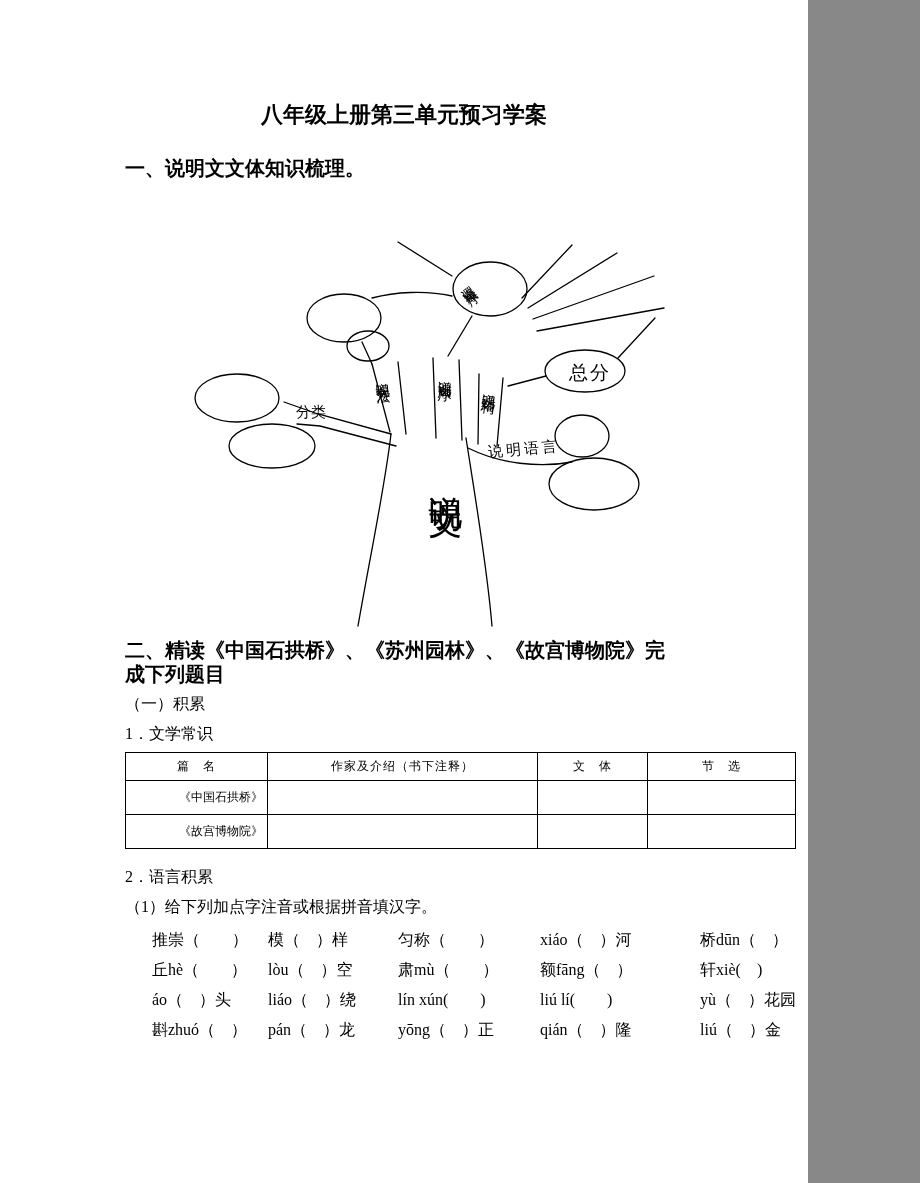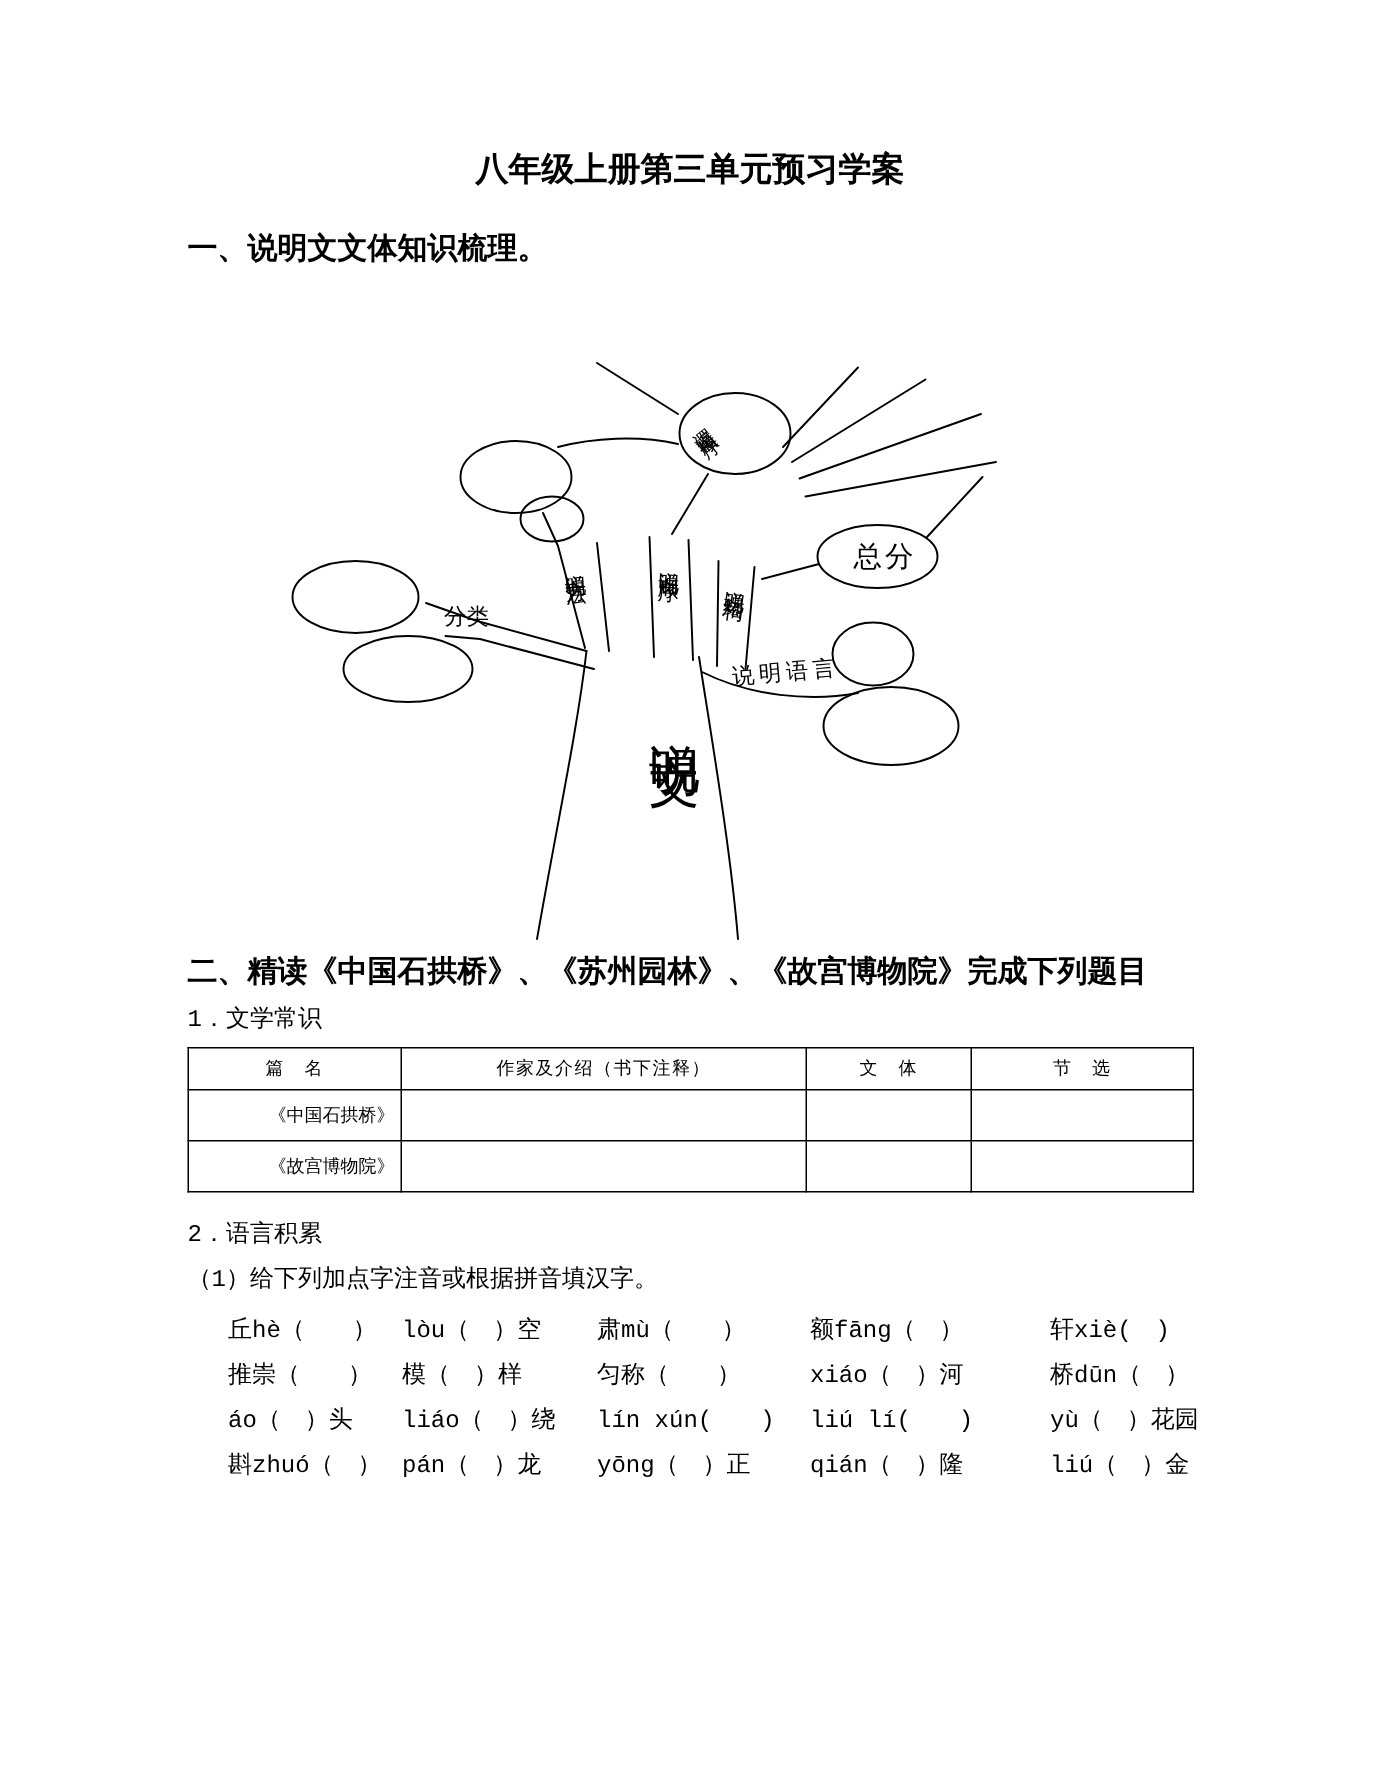--- a/index.html
+++ b/index.html
@@ -1,19 +1,19 @@
 <!DOCTYPE html>
 <html><head>
 <meta charset="utf-8">
 <style>
   html,body { margin:0; padding:0; background:#888; }
   body { width:920px; }
   .sheet {
-    width:920px; height:1183px; background:#ffffff; overflow:hidden;
-    font-family:Liberation Mono, monospace; color:#000;
+    width:808px; height:1183px; background:#ffffff; overflow:hidden;
+    font-family:Liberation Serif, serif; color:#000;
     position:relative; box-sizing:border-box;
   }
   .page-inner { padding:100px 125px 0 125px; box-sizing:border-box; }
 
   .doc-title { font-size:22px; font-weight:bold; text-align:center; margin:0 0 26px 0; line-height:30px; }
   .sec-heading { font-size:20px; font-weight:bold; margin:0 0 6px 0; line-height:24px; }
   .intro-p { font-size:16px; line-height:27px; text-indent:2em; margin:0; }
 
   .diagram { position:relative; height:450px; margin:4px 0 2px 0; }
   .diagram svg { position:absolute; left:0; top:0; }
@@ -97,20 +97,21 @@
       <div class="d-label lbl-zongfen">总分</div>
       <div class="d-label d-vert lbl-method">说明方法</div>
       <div class="d-label d-vert lbl-order">说明顺序</div>
       <div class="d-label d-vert lbl-struct">说明结构</div>
       <div class="d-label lbl-fenlei">分类</div>
       <div class="d-label lbl-lang">说明语言</div>
       <div class="d-label d-vert lbl-trunk">说明文</div>
     </div>
 
     <h2 class="sec-heading">二、精读《中国石拱桥》、《苏州园林》、《故宫博物院》完成下列题目</h2>
+    <div class="plain-line">（一）积累</div>
     <div class="plain-line">1．文学常识</div>
 
     <table class="lit-table">
       <colgroup>
           <col style="width:142px">
           <col style="width:270px">
           <col style="width:110px">
           <col style="width:148px">
         </colgroup>
       <thead>
@@ -134,32 +135,32 @@
           <td></td>
           <td></td>
         </tr>
       </tbody>
     </table>
 
     <div class="plain-line mt16">2．语言积累</div>
     <div class="plain-line">（1）给下列加点字注音或根据拼音填汉字。</div>
 
     <div class="py-line">
+      <span>推崇（　　）</span>
+      <span>模（　）样</span>
+      <span>匀称（　　）</span>
+      <span>xiáo（　）河</span>
+      <span>桥dūn（　）</span>
+    </div>
+    <div class="py-line">
       <span>丘hè（　　）</span>
       <span>lòu（　）空</span>
       <span>肃mù（　　）</span>
       <span>额fāng（　）</span>
       <span>轩xiè(　)</span>
-    </div>
-    <div class="py-line">
-      <span>推崇（　　）</span>
-      <span>模（　）样</span>
-      <span>匀称（　　）</span>
-      <span>xiáo（　）河</span>
-      <span>桥dūn（　）</span>
     </div>
     <div class="py-line">
       <span>áo（　）头</span>
       <span>liáo（　）绕</span>
       <span>lín xún(　　)</span>
       <span>liú lí(　　)</span>
       <span>yù（　）花园</span>
     </div>
     <div class="py-line">
       <span>斟zhuó（　）</span>

